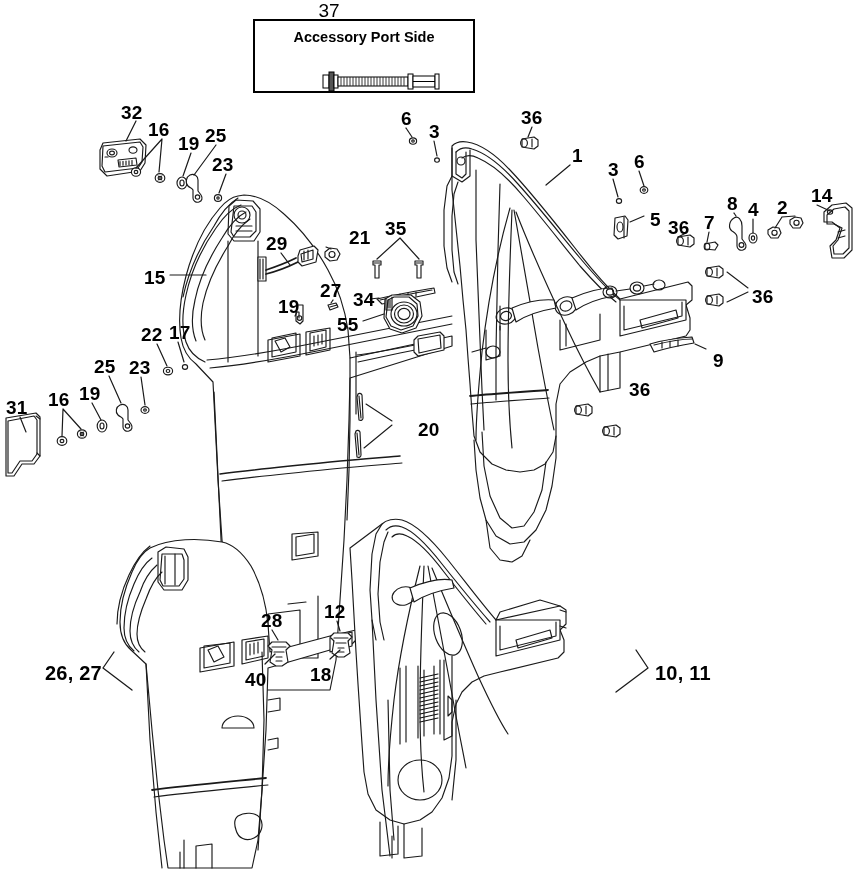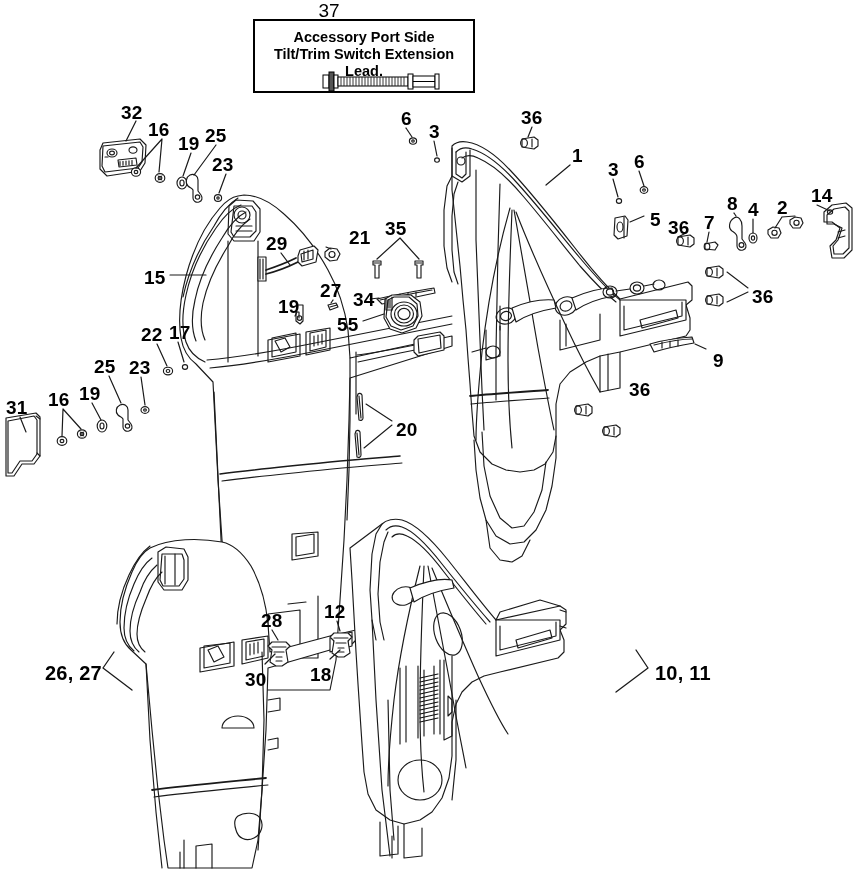--- a/index.html
+++ b/index.html
@@ -45,21 +45,20 @@
   }
 </style>
 </head>
 <body>
 
 <div id="stage">
 
   <div class="callout-title" style="left:218px;top:0px;width:222px;">37</div>
   <div class="callout-box" style="left:218px;top:19px;width:222px;height:74px;margin-left:35px;">
     <div class="callout-text" style="top:8px;">Accessory Port Side</div>
-    <div class="callout-text" style="top:25px;">Tilt/Trim Switch Extension Lead.</div>
     <svg width="222" height="30" style="position:absolute;left:0;top:45px;">
       <g stroke="#000" fill="none" stroke-width="1">
         <rect x="68" y="9" width="6" height="13" fill="#fff"></rect>
         <rect x="74" y="6" width="5" height="19" fill="#555"></rect>
         <rect x="79" y="9" width="4" height="13" fill="#fff"></rect>
         <rect x="83" y="11" width="70" height="9" fill="#fff"></rect>
         <g stroke="#222" stroke-width="0.9">
           <line x1="86" y1="11" x2="86" y2="20"></line>
             <line x1="89" y1="11" x2="89" y2="20"></line>
           <line x1="92" y1="11" x2="92" y2="20"></line>
@@ -585,38 +584,38 @@
       <div class="lbl n" style="left: 353px; top: 290px;">34</div>
       <div class="lbl n" style="left: 278px; top: 297px;">19</div>
       <div class="lbl n" style="left: 337px; top: 315px;">55</div>
       <div class="lbl n" style="left: 141px; top: 325px; text-align: right;">22</div>
       <div class="lbl n" style="left: 169px; top: 323px;">17</div>
       <div class="lbl n" style="left: 94px; top: 357px;">25</div>
       <div class="lbl n" style="left: 129px; top: 358px;">23</div>
       <div class="lbl n" style="left: 48px; top: 390px;">16</div>
       <div class="lbl n" style="left: 79px; top: 384px;">19</div>
       <div class="lbl n" style="left: 6px; top: 398px;">31</div>
-      <div class="lbl n" style="left: 396px; top: 420px; text-align: center;">20</div>
+      <div class="lbl n" style="left: 418px; top: 420px; text-align: center;">20</div>
       <div class="lbl n" style="left: 401px; top: 109px;">6</div>
       <div class="lbl n" style="left: 429px; top: 122px;">3</div>
       <div class="lbl n" style="left: 521px; top: 108px;">36</div>
       <div class="lbl n" style="left: 572px; top: 146px;">1</div>
       <div class="lbl n" style="left: 608px; top: 160px;">3</div>
       <div class="lbl n" style="left: 634px; top: 152px;">6</div>
       <div class="lbl n" style="left: 650px; top: 210px;">5</div>
       <div class="lbl n" style="left: 668px; top: 218px;">36</div>
       <div class="lbl n" style="left: 704px; top: 213px;">7</div>
       <div class="lbl n" style="left: 727px; top: 194px;">8</div>
       <div class="lbl n" style="left: 748px; top: 200px;">4</div>
       <div class="lbl n" style="left: 777px; top: 198px;">2</div>
       <div class="lbl n" style="left: 811px; top: 186px;">14</div>
       <div class="lbl n" style="left: 752px; top: 287px;">36</div>
       <div class="lbl n" style="left: 713px; top: 351px;">9</div>
       <div class="lbl n" style="left: 629px; top: 380px;">36</div>
       <div class="lbl n" style="left: 261px; top: 611px;">28</div>
       <div class="lbl n" style="left: 324px; top: 602px;">12</div>
-      <div class="lbl n" style="left: 245px; top: 670px;">30</div>
+      <div class="lbl n" style="left: 245px; top: 670px;">40</div>
       <div class="lbl n" style="left: 310px; top: 665px;">18</div>
       <div class="lbl nbig" style="left: 45px; top: 663px;">26, 27</div>
       <div class="lbl nbig" style="left: 655px; top: 663px;">10, 11</div>
     </div>
 
 </div>
 
 </body></html>

